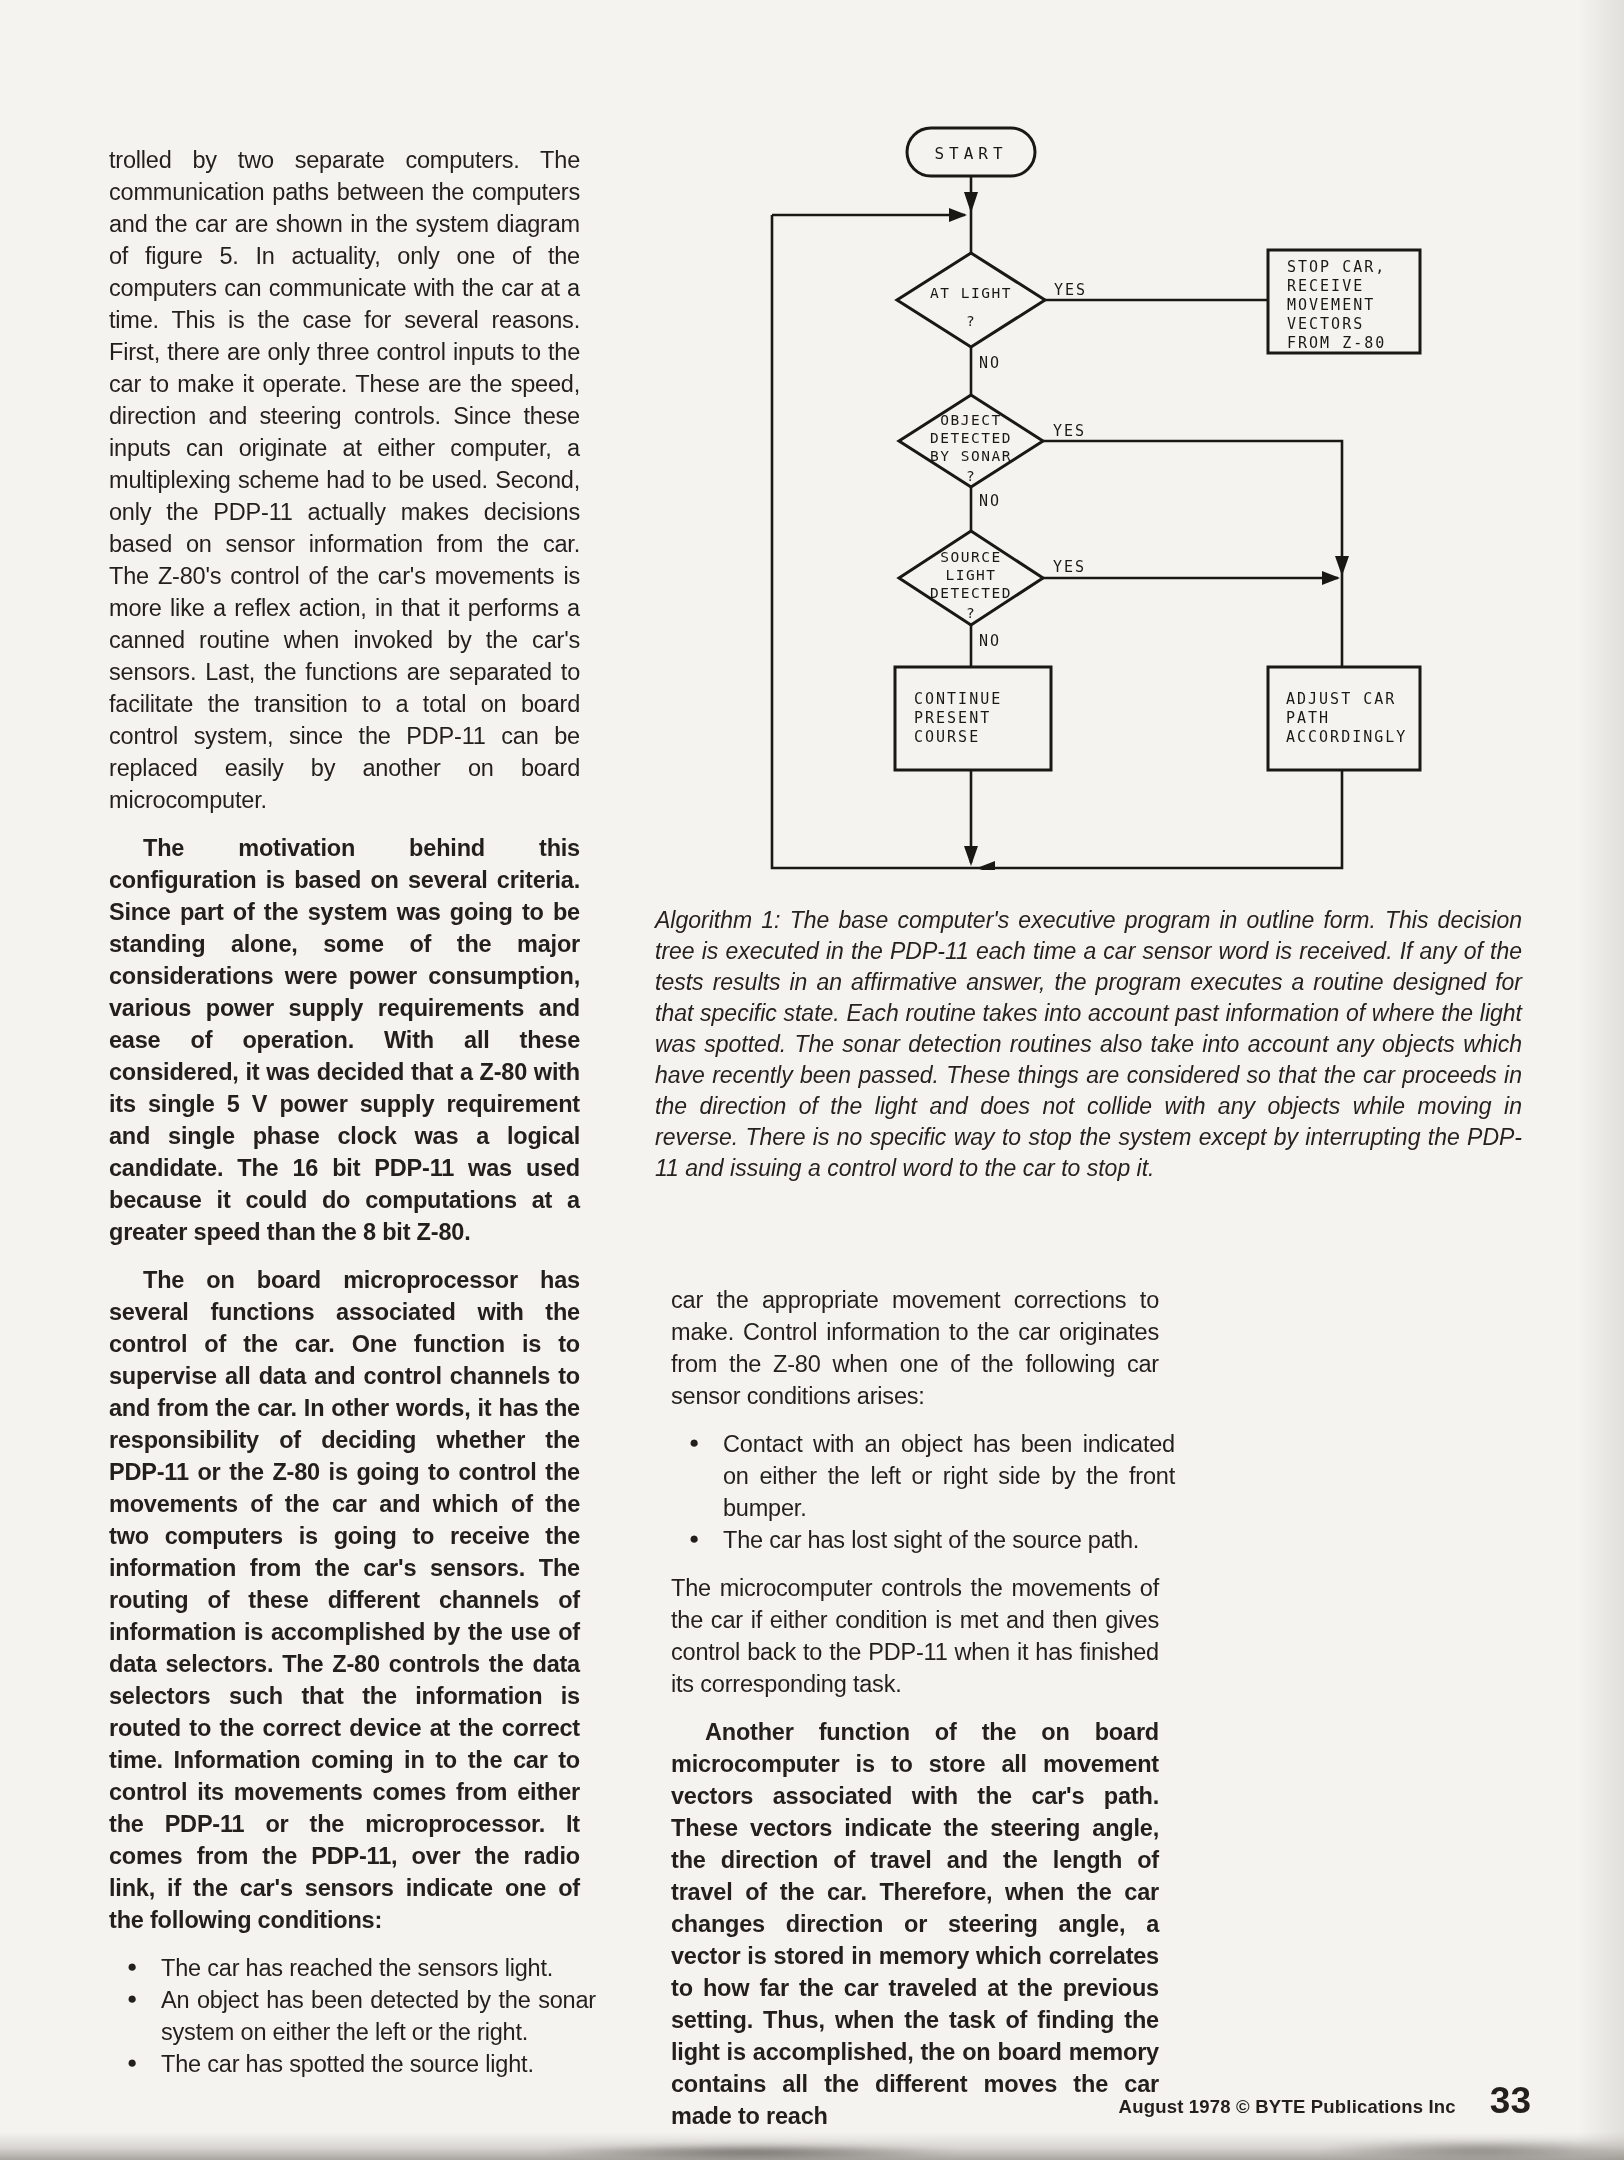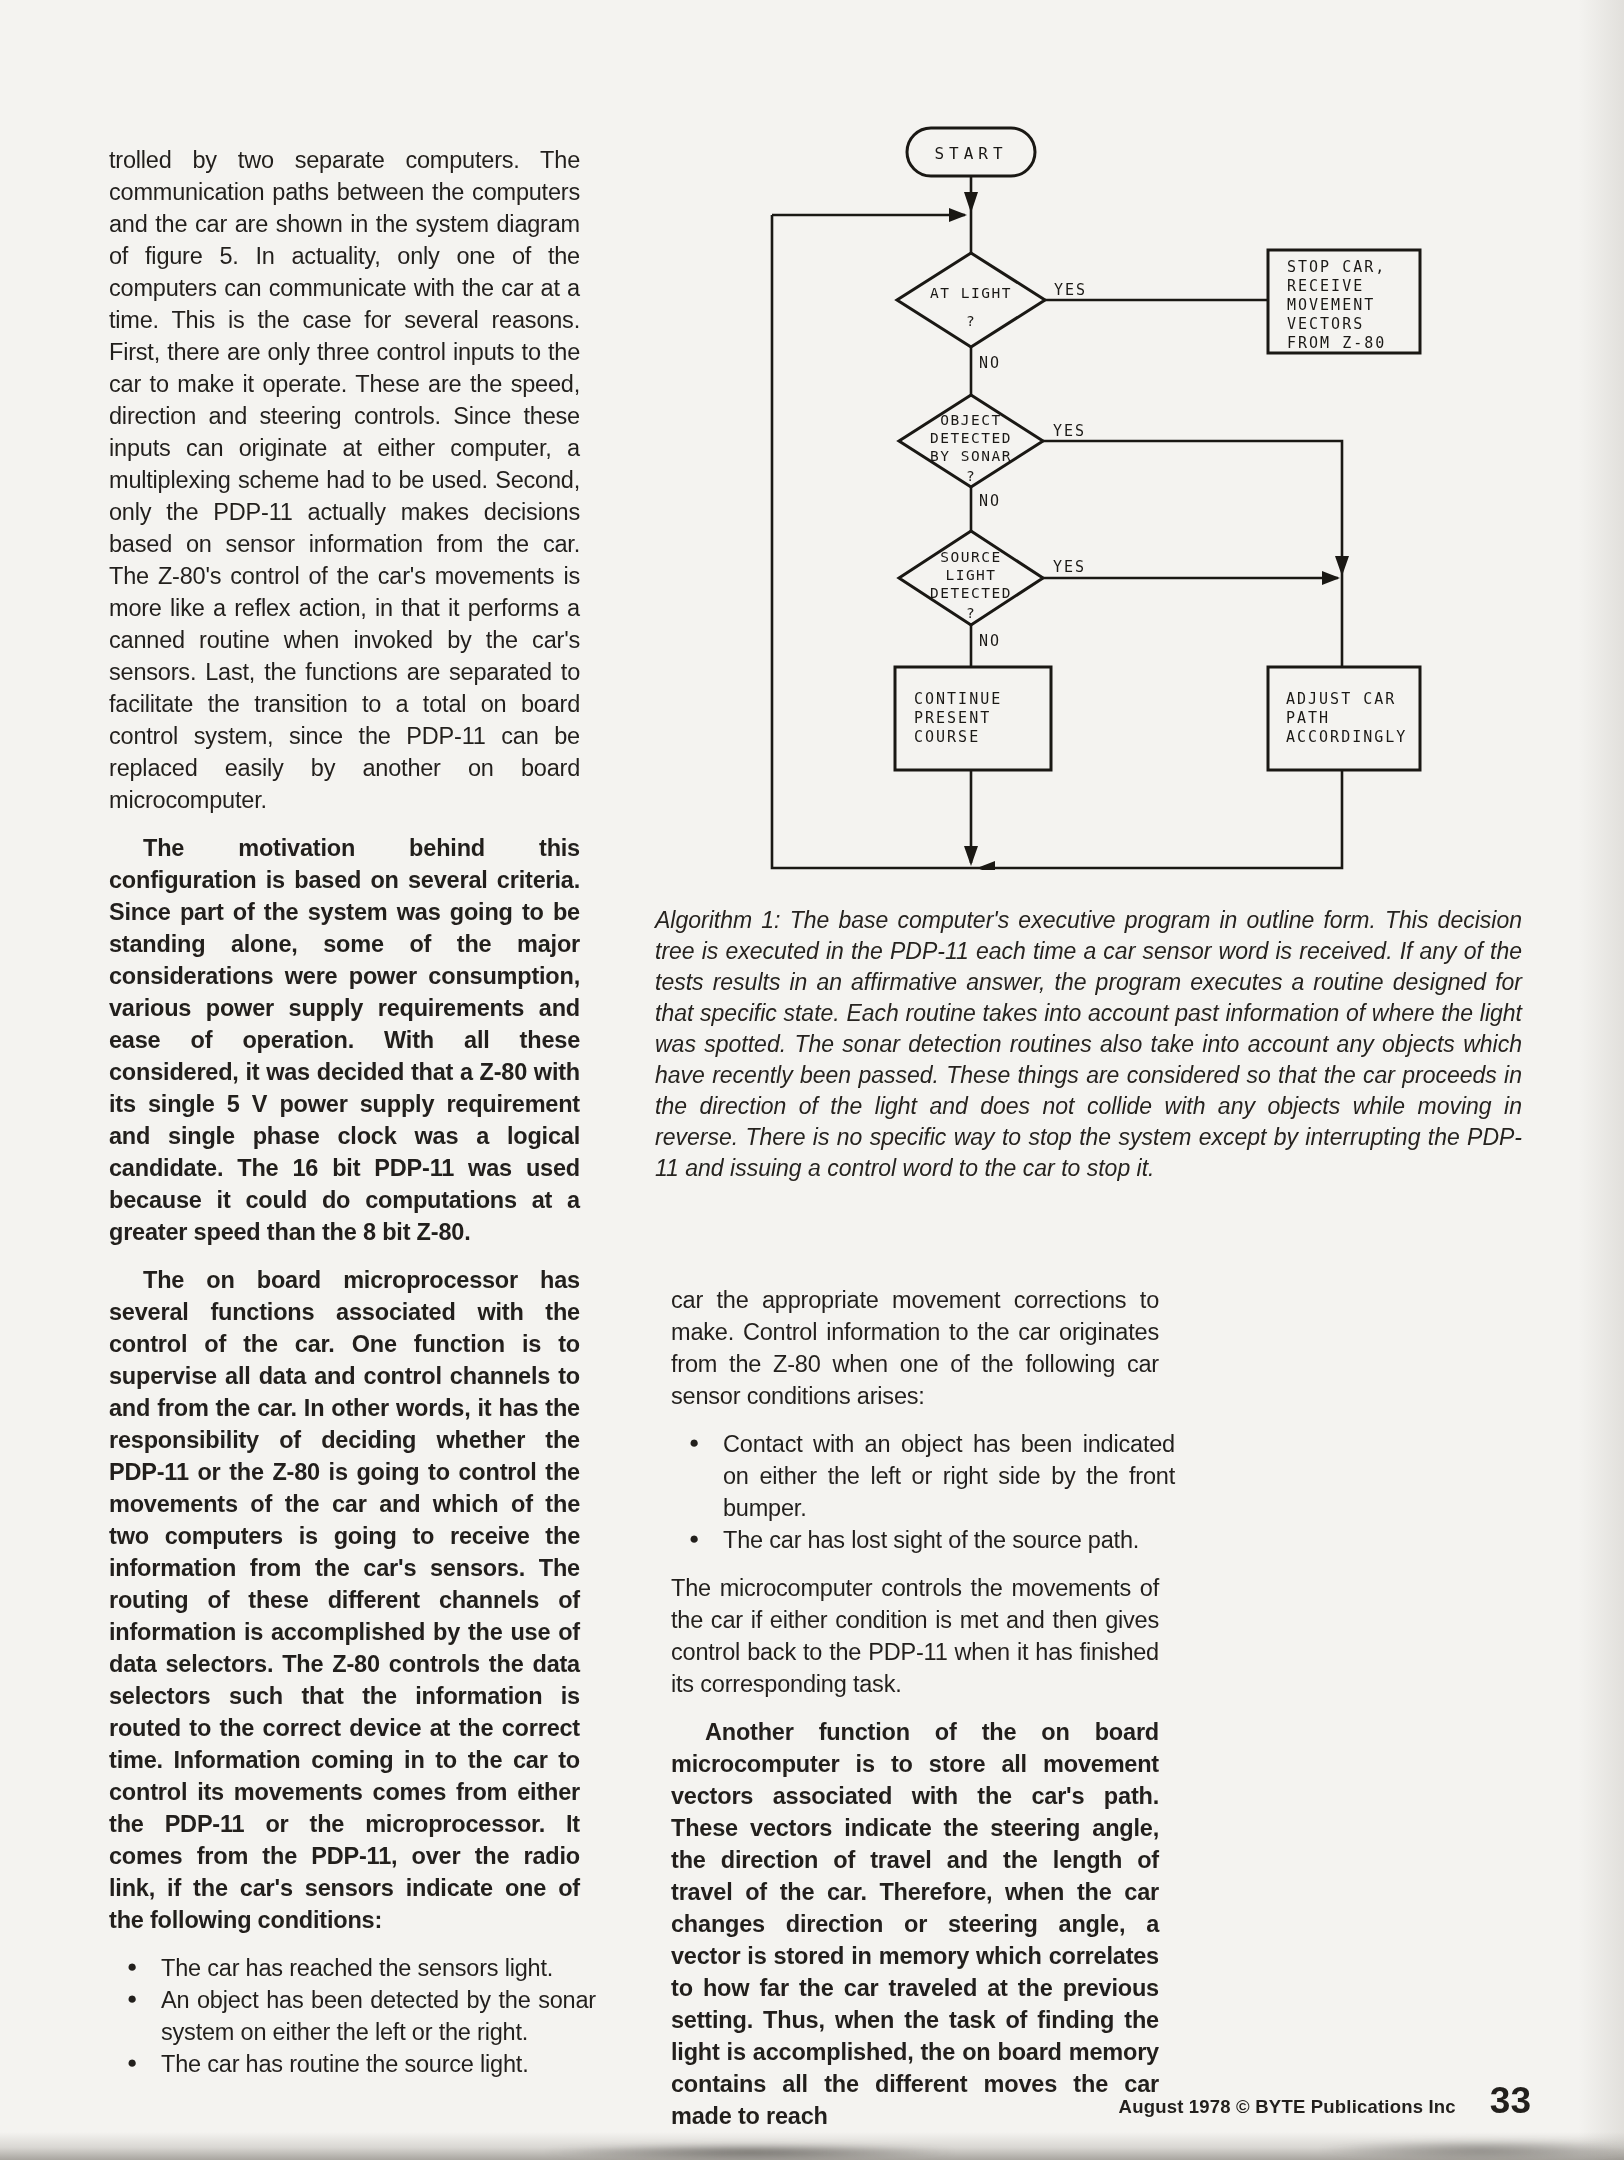--- a/index.html
+++ b/index.html
@@ -139,21 +139,21 @@
     <li>
       <span class="dot">●</span>
       <span>The car has reached the sensors light.</span>
     </li>
     <li>
       <span class="dot">●</span>
       <span>An object has been detected by the sonar system on either the left or the right.</span>
     </li>
     <li>
       <span class="dot">●</span>
-      <span>The car has routine the source light.</span>
+      <span>The car has spotted the source light.</span>
     </li>
   </ul>
 </div>
 
 <div class="col" id="right-column">
   <p>car the appropriate movement corrections to make. Control information to the car originates from the Z-80 when one of the following car sensor conditions arises:</p>
   <ul class="bullets">
     <li>
       <span class="dot">●</span>
       <span>Contact with an object has been indicated on either the left or right side by the front bumper.</span>

